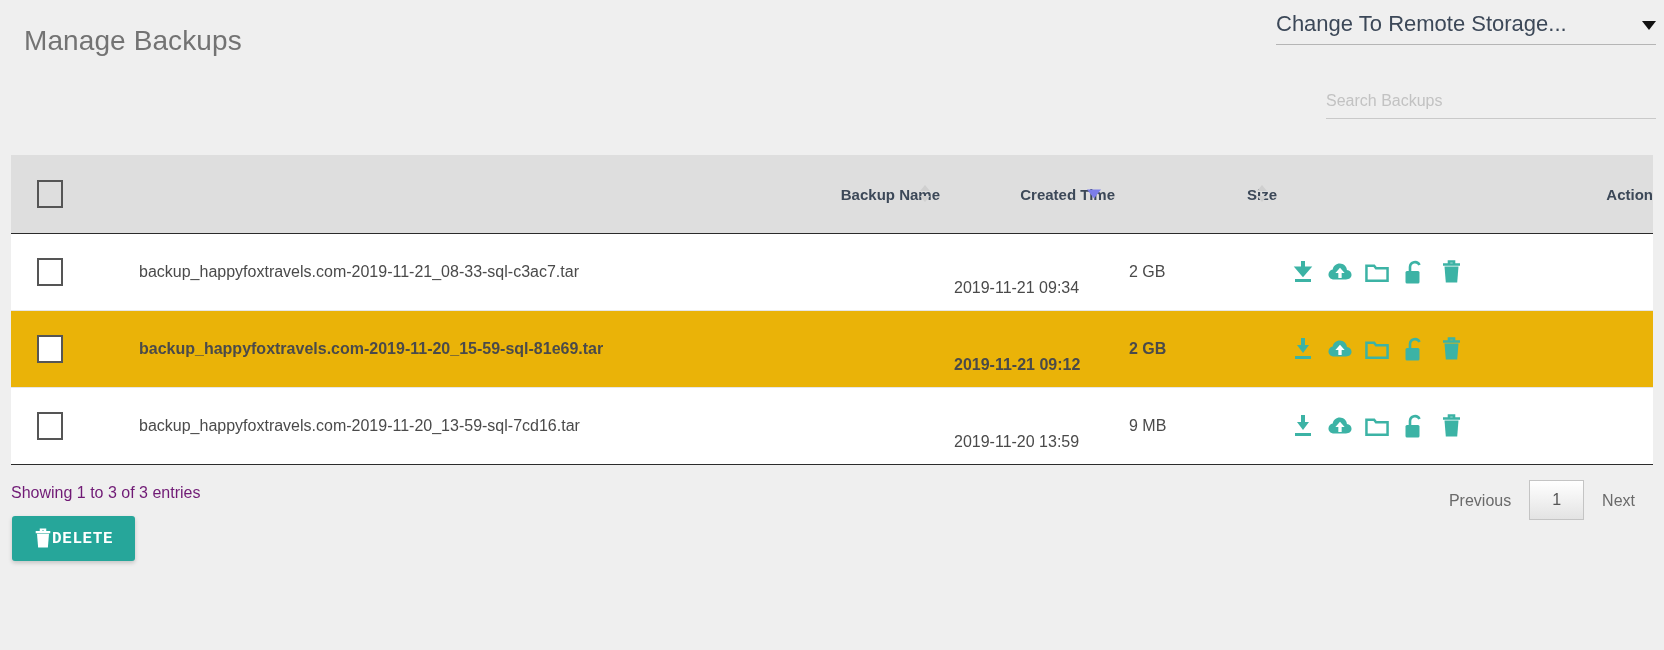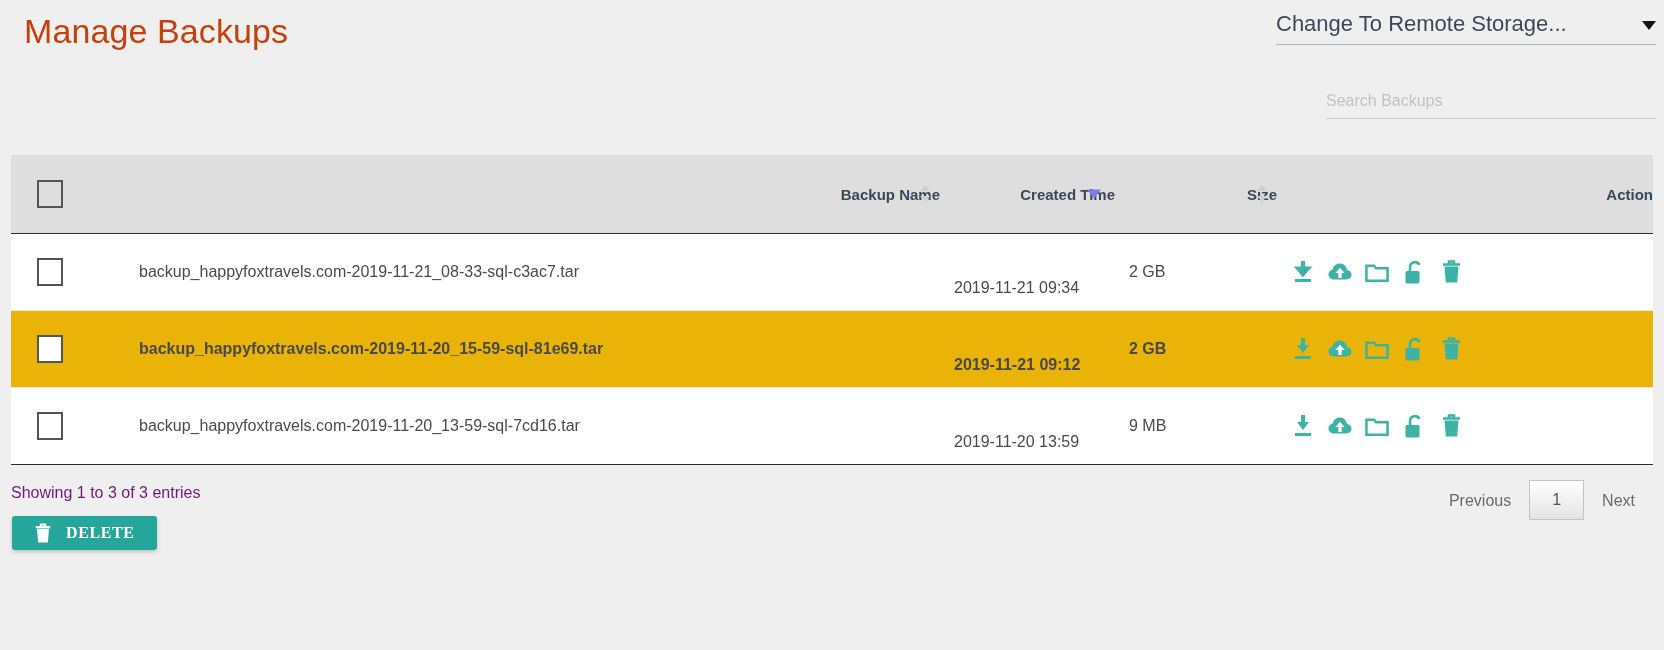--- a/index.html
+++ b/index.html
@@ -17,24 +17,24 @@
   }
 
   
   .page-header {
     position: relative;
     height: 150px;
   }
   .page-title {
     position: absolute;
     left: 24px;
-    top: 12px;
-    font-size: 34px;
+    top: 25px;
+    font-size: 28px;
     font-weight: 400;
-    color: #c2410c;
+    color: #737373;
     letter-spacing: 0.1px;
   }
 
   .remote-select-wrap {
     position: absolute;
     right: 8px;
     top: 14px;
     width: 380px;
   }
   .remote-select {
@@ -221,33 +221,32 @@
     background: linear-gradient(#ffffff, #e3e3e3);
     border: 1px solid #c4c4c4;
     cursor: pointer;
     user-select: none;
   }
 
   .delete-btn {
     position: absolute;
     left: 12px;
     top: 516px;
-    height: 34px;
+    height: 45px;
     padding: 0 22px;
     background: #26a69a;
     color: #ffffff;
     border: none;
     border-radius: 3px;
-    font-family: Liberation Serif, serif;
+    font-family: Liberation Mono, monospace;
     font-size: 16px;
     font-weight: bold;
     letter-spacing: 0.6px;
     display: flex;
     align-items: center;
-    gap: 14px;
     cursor: pointer;
     box-shadow: 0 2px 4px rgba(0,0,0,0.18);
   }
   .delete-btn svg { display: block; }
 </style>
 </head>
 <body>
 
 <div class="page-header">
   <div class="page-title">Manage Backups</div>

